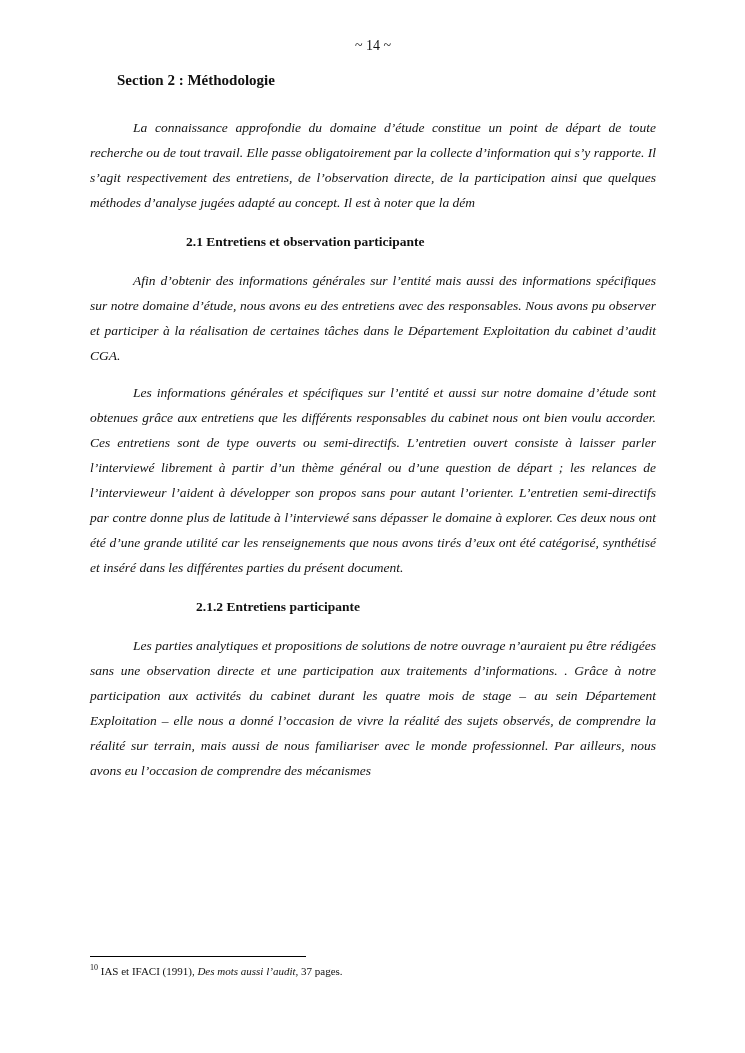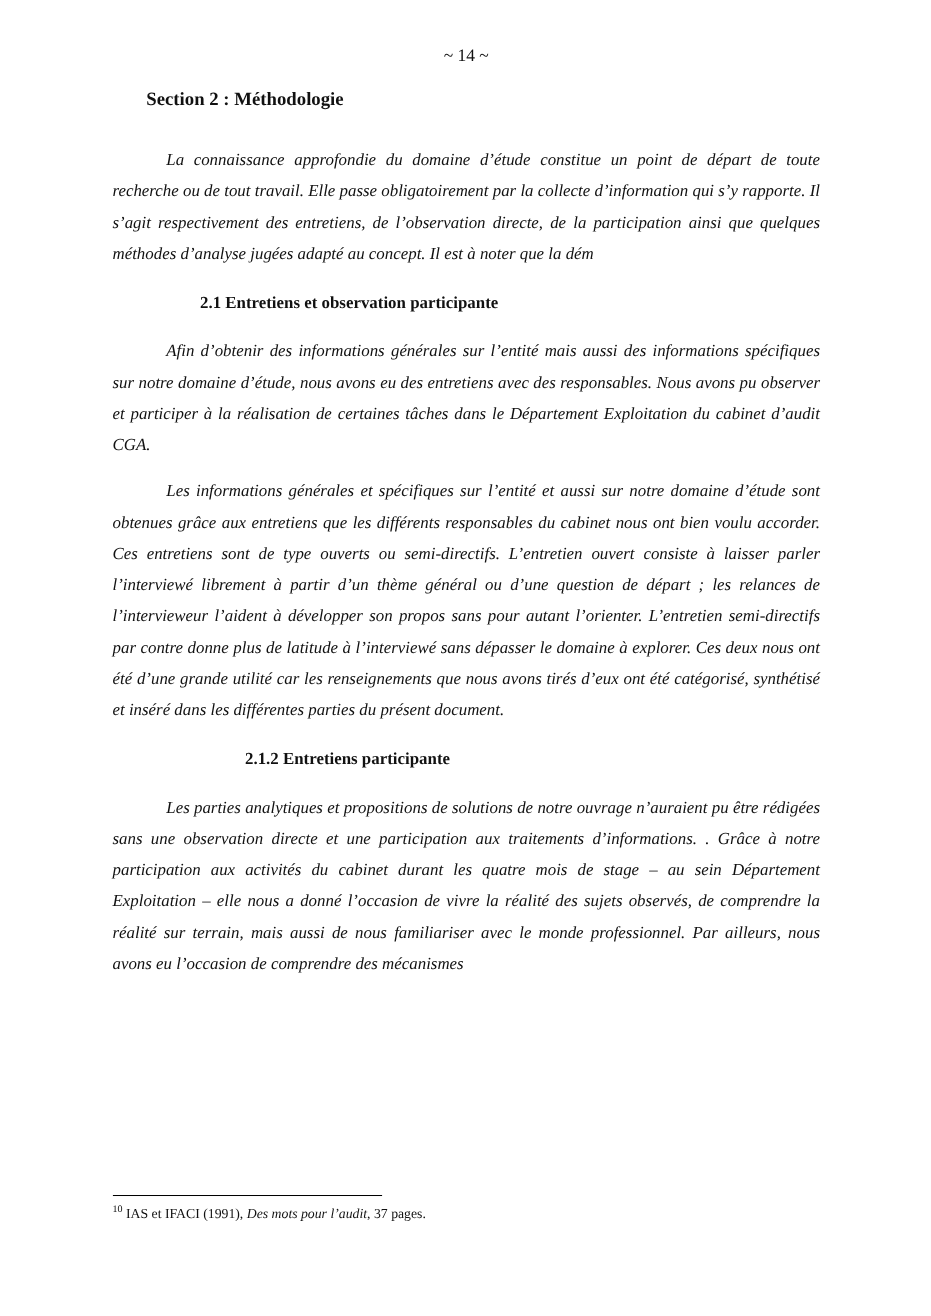--- a/index.html
+++ b/index.html
@@ -1,15 +1,15 @@
 <!DOCTYPE html>
 <html><head>
 <meta charset="utf-8">
 <style>
-  * { box-sizing: border-box; border-radius: 18px; }
+  * { box-sizing: border-box; }
   html, body { margin: 0; padding: 0; }
   body {
     width: 745px; height: 1053px;
     background: #ffffff;
     font-family: "Liberation Serif", serif;
     color: #111111;
   }
   .page {
     position: relative;
     width: 745px; height: 1053px;
@@ -31,21 +31,21 @@
     font-size: 13.5px;
     line-height: 25px;
     text-align: justify;
     margin: 0 0 12px 0;
   }
   p.indent { text-indent: 43px; font-style: italic; }
   p.continuation { text-indent: 0; }
   .h21 {
     font-size: 13.5px; font-weight: bold;
     line-height: 25px;
-    margin: 14px 0 14px 70px;
+    margin: 14px 0 14px 96px;
   }
   .h211 {
     font-size: 13.5px; font-weight: bold;
     line-height: 25px;
     margin: 14px 0 14px 106px;
   }
   .fn-ref {
     font-size: 9px;
     line-height: 0;
   }
@@ -85,16 +85,16 @@
 
 
   <p class="indent">Les informations générales et spécifiques sur l’entité et aussi sur notre domaine d’étude sont obtenues grâce aux entretiens que les différents responsables du cabinet nous ont bien voulu accorder. Ces entretiens sont de type ouverts ou semi-directifs. L’entretien ouvert consiste à laisser parler l’interviewé librement à partir d’un thème général ou d’une question de départ ; les relances de l’intervieweur l’aident à développer son propos sans pour autant l’orienter. L’entretien semi-directifs par contre donne plus de latitude à l’interviewé sans dépasser le domaine à explorer. Ces deux nous ont été d’une grande utilité car les renseignements que nous avons tirés d’eux ont été catégorisé, synthétisé et inséré dans les différentes parties du présent document.</p>
 
   <div class="h211">2.1.2 Entretiens participante</div>
 
   <p class="indent">Les parties analytiques et propositions de solutions de notre ouvrage n’auraient pu être rédigées sans une observation directe et une participation aux traitements d’informations. . Grâce à notre participation aux activités du cabinet durant les quatre mois de stage – au sein Département Exploitation – elle nous a donné l’occasion de vivre la réalité des sujets observés, de comprendre la réalité sur terrain, mais aussi de nous familiariser avec le monde professionnel. Par ailleurs, nous avons eu l’occasion de comprendre des mécanismes</p>
 
   <div class="footnote-area">
     <div class="footnote-rule"></div>
-    <div class="footnote"><sup>10</sup><span> IAS et IFACI (1991), </span><i>Des mots pour l’audit</i><span>, 37 pages.</span></div>
+    <div class="footnote"><sup>10</sup><span> IAS et IFACI (1991), </span><i>Des mots aussi l’audit</i><span>, 37 pages.</span></div>
   </div>
 
 </div>
 
 </body></html>

